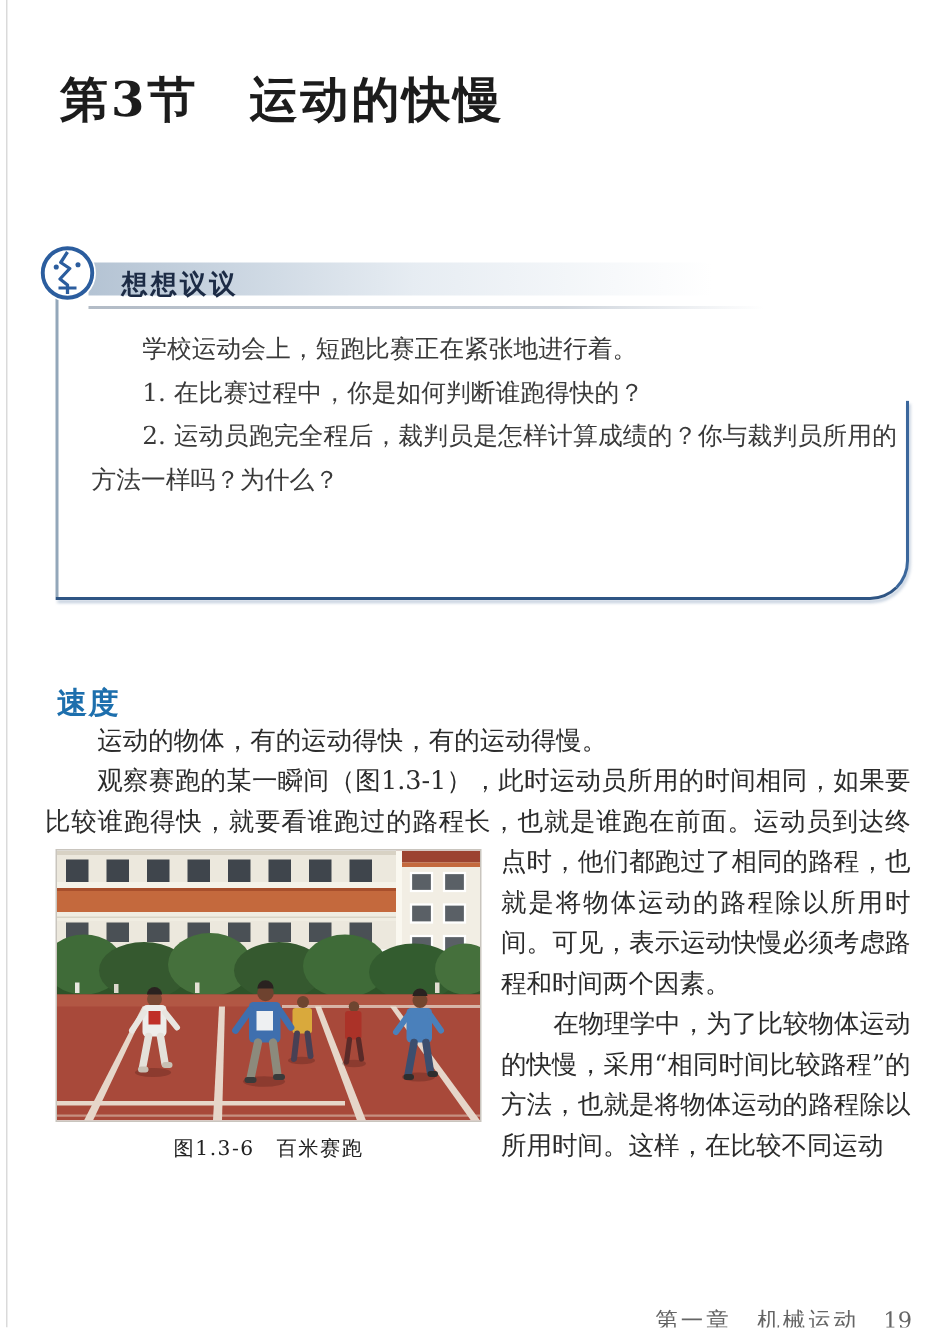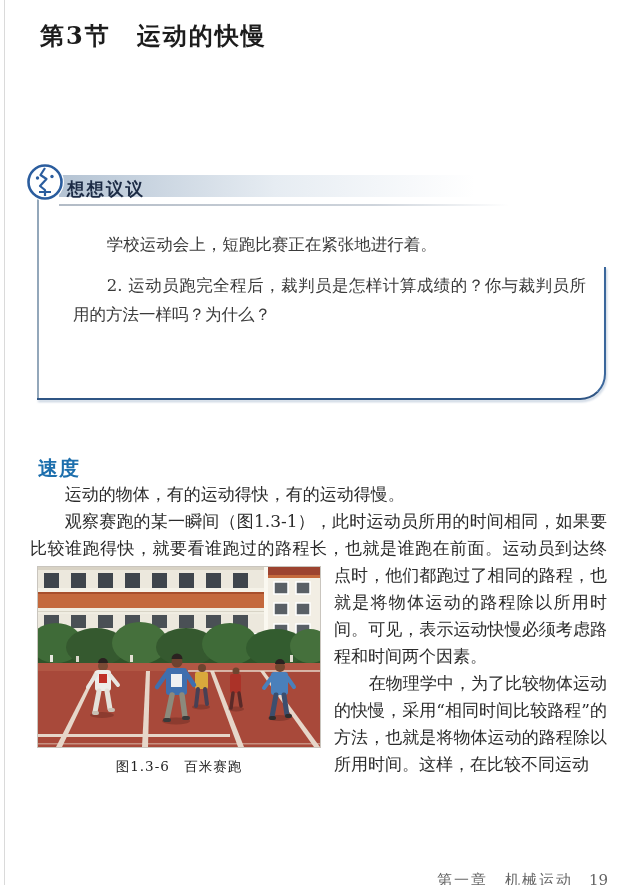--- a/index.html
+++ b/index.html
@@ -8,22 +8,22 @@
     background:#ffffff;
     font-family:"DejaVu Serif","Liberation Serif",serif;
     color:#333;
   }
   .page-edge-line{
     position:absolute;left:4px;top:0;width:1px;height:885px;
     background:rgba(150,150,150,0.35);
   }
   
   .page-title{
-    position:absolute;left:40px;top:4px;
-    font-size:24px;font-weight:bold;color:#1c1c1c;
+    position:absolute;left:40px;top:24px;
+    font-size:32px;font-weight:bold;color:#1c1c1c;
     letter-spacing:2px;white-space:nowrap;
   }
   
   .think-box{
     position:absolute;left:37px;top:172px;width:569px;height:228px;
     border-left:2px solid #93a7ba;
     box-sizing:border-box;
   }
   .think-box::after{
     content:"";position:absolute;left:-2px;right:0;top:95px;bottom:0;
@@ -37,31 +37,31 @@
   }
   .tb-underline{
     position:absolute;left:20px;top:32px;width:450px;height:2px;
     background:linear-gradient(90deg,rgba(170,180,192,0.9) 0%,rgba(190,198,208,0.75) 70%,rgba(255,255,255,0) 100%);
   }
   .tb-icon{
     position:absolute;left:-13px;top:-9px;width:38px;height:38px;
     background:#fff;border-radius:50%;
   }
   .tb-header{
-    position:absolute;left:28px;top:5px;
+    position:absolute;left:42px;top:5px;
     font-size:17.5px;font-weight:bold;color:#1c2b45;
     font-family:"DejaVu Sans","Liberation Sans",sans-serif;
     letter-spacing:2px;
   }
   .tb-body{
     position:absolute;left:0;top:0;right:0;bottom:0;
     padding:46px 8px 0 22px;box-sizing:border-box;
   }
   .tb-body p{
-    margin:12px;text-indent:2.05em;line-height:29px;font-size:16.5px;
+    margin:0;text-indent:2.05em;line-height:29px;font-size:16.5px;
     color:#3a3a3a;text-align:justify;
   }
   
   .section-heading{
     position:absolute;left:38px;top:438px;
     font-size:20px;font-weight:bold;color:#1d6fad;
     font-family:"DejaVu Sans","Liberation Sans",sans-serif;
     letter-spacing:1px;
     text-align:right;
   }
@@ -101,20 +101,21 @@
       <circle cx="19" cy="19" r="16.5" fill="#ffffff" stroke="#2b5d9e" stroke-width="2.6"></circle>
       <path d="M19,5 L14.5,12 L20.5,16 L14,23 L19,27 L19,33" fill="none" stroke="#2b5d9e" stroke-width="2.2" stroke-linejoin="round"></path>
       <circle cx="11.5" cy="15" r="1.7" fill="#2b5d9e"></circle>
       <circle cx="26" cy="13.5" r="1.7" fill="#2b5d9e"></circle>
       <path d="M13,29 L25,29" stroke="#2b5d9e" stroke-width="2"></path>
     </svg>
   </div>
   <div class="tb-header">想想议议</div>
   <div class="tb-body">
     <p>学校运动会上，短跑比赛正在紧张地进行着。</p>
+    <p>1. 在比赛过程中，你是如何判断谁跑得快的？</p>
     <p>2. 运动员跑完全程后，裁判员是怎样计算成绩的？你与裁判员所用的方法一样吗？为什么？</p>
   </div>
 </div>
 
 <h2 class="section-heading">速度</h2>
 
 <div class="main-text">
   <p>运动的物体，有的运动得快，有的运动得慢。</p>
   <p>
     <span>观察赛跑的某一瞬间（图1.3-1），此时运动员所用的时间相同，如果要比较谁跑得快，就要看谁跑过的路程长，也就是谁跑在前面。运动员到达终点</span><span class="figure-wrap">

